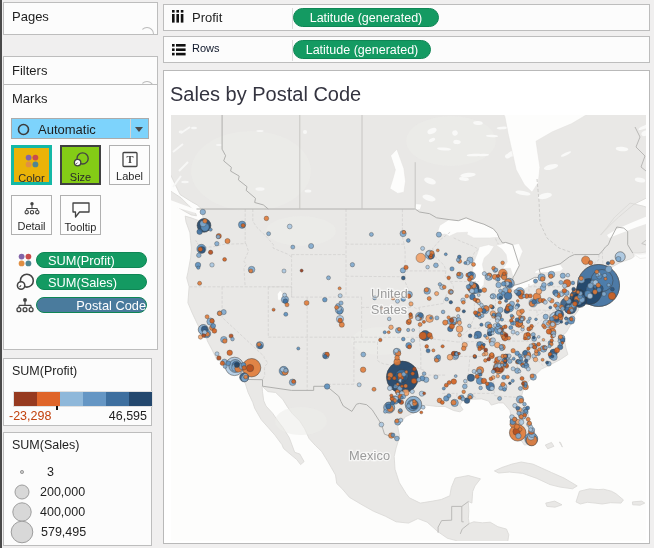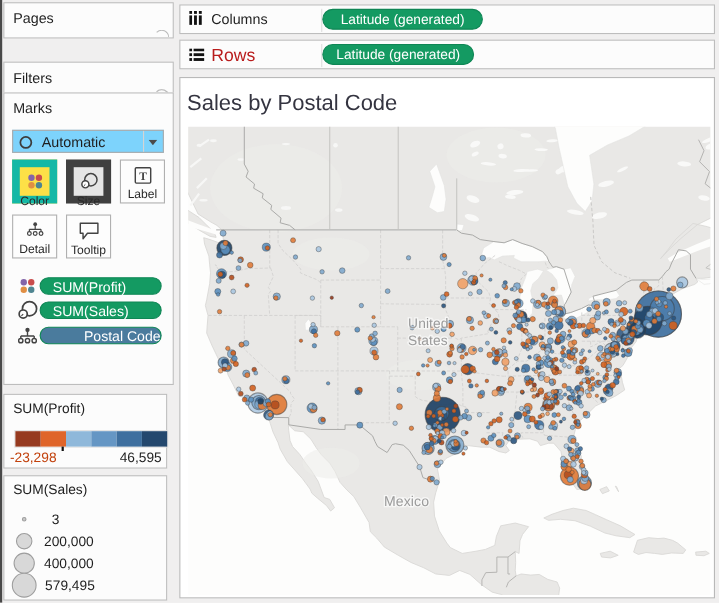--- a/index.html
+++ b/index.html
@@ -26,30 +26,30 @@
   <div class="abs" style="left:7px;top:33px;width:138px;height:21px;background:#7dd3fc;border:1px solid #ababab">
      <svg class="abs" style="left:5px;top:4px" width="13" height="13">
         <circle cx="6.5" cy="6.5" r="5" fill="none" stroke="#3c3c3c" stroke-width="1.6"></circle>
       </svg>
      <span class="abs" style="left:26px;top:3px;font-size:13px;color:#1e1e1e">Automatic</span>
      <div class="abs" style="right:17px;top:0;width:1px;height:19px;background:#d4d4d4"></div>
      <svg class="abs" style="right:5px;top:8px" width="8" height="5">
         <path d="M0 0 L8 0 L4 5 Z" fill="#4a4a4a"></path>
       </svg>
   </div>
-  <div class="abs" style="left:7px;top:60px;width:41px;height:40px;background:#fde047;border:7px solid #14b8a6;text-align:center">
+  <div class="abs" style="left:7px;top:60px;width:41px;height:40px;background:#eab308;border:3px solid #14b8a6;text-align:center">
      <svg width="20" height="20" style="margin-top:3px">
         <circle cx="6.6" cy="6.6" r="2.9" fill="#8365a9"></circle>
         <circle cx="13.4" cy="6.6" r="2.9" fill="#c94c4c"></circle>
         <circle cx="6.6" cy="13.4" r="2.9" fill="#e08f44"></circle>
         <circle cx="13.4" cy="13.4" r="2.9" fill="#4f8591"></circle>
       </svg>
      <div style="font-size:11px;color:#2a2a2a;margin-top:-3px">Color</div>
   </div>
-  <div class="abs" style="left:56px;top:60px;width:41px;height:40px;background:#e5e5e5;border:7px solid #404040;text-align:center">
+  <div class="abs" style="left:56px;top:60px;width:41px;height:40px;background:#84cc16;border:2px solid #404040;text-align:center">
      <svg width="20" height="20" style="margin-top:3px">
         <circle cx="11.6" cy="8.4" r="5.6" fill="none" stroke="#434343" stroke-width="1.35"></circle>
         <circle cx="6.6" cy="12.6" r="3.2" fill="#fff" stroke="#434343" stroke-width="1.35"></circle>
         <path d="M6.6 12.6 L5.2 14.0" stroke="#434343" stroke-width="0.9"></path>
       </svg>
      <div style="font-size:11px;color:#2a2a2a;margin-top:-3px">Size</div>
   </div>
   <div class="abs" style="left:105px;top:60px;width:41px;height:40px;background:#fdfdfd;border:1px solid #b0b0b0;text-align:center">
      <svg width="20" height="20" style="margin-top:3px">
         <rect x="3" y="3.5" width="14" height="14" rx="1" fill="none" stroke="#434343" stroke-width="1.3"></rect>
@@ -123,35 +123,35 @@
 
 <div class="card" style="left:163px;top:4px;width:487px;height:27px;background:#fcfcfc">
   <svg class="abs" style="left:8px;top:5px" width="16" height="17">
     <rect x="0" y="0" width="2.6" height="2.6" fill="#111"></rect>
       <rect x="4.4" y="0" width="2.6" height="2.6" fill="#111"></rect>
       <rect x="8.8" y="0" width="2.6" height="2.6" fill="#111"></rect>
     <rect x="0" y="4" width="2.6" height="8.6" fill="#111"></rect>
       <rect x="4.4" y="4" width="2.6" height="8.6" fill="#111"></rect>
       <rect x="8.8" y="4" width="2.6" height="8.6" fill="#111"></rect>
   </svg>
-  <span class="abs" style="left:28px;top:5px;font-size:13px;color:#1e1e1e">Columns</span>
+  <span class="abs" style="left:28px;top:5px;font-size:13px;color:#1e1e1e">Profit</span>
   <div class="abs" style="left:128px;top:3px;width:1px;height:21px;background:#dcdcdc"></div>
   <div class="pill" style="left:129px;top:3px;width:146px;height:19px;line-height:19px;border-radius:10px;font-size:12.5px">Latitude (generated)</div>
 </div>
 
 <div class="card" style="left:163px;top:36px;width:487px;height:27px;background:#fcfcfc">
   <svg class="abs" style="left:8px;top:7px" width="16" height="15">
     <rect x="0" y="0" width="2.6" height="2.6" fill="#111"></rect>
       <rect x="4" y="0" width="9.6" height="2.6" fill="#111"></rect>
     <rect x="0" y="4.4" width="2.6" height="2.6" fill="#111"></rect>
       <rect x="4" y="4.4" width="9.6" height="2.6" fill="#111"></rect>
     <rect x="0" y="8.8" width="2.6" height="2.6" fill="#111"></rect>
       <rect x="4" y="8.8" width="9.6" height="2.6" fill="#111"></rect>
   </svg>
-  <span class="abs" style="left:28px;top:5px;font-size:16px;color:#b91c1c">Rows</span>
+  <span class="abs" style="left:28px;top:5px;font-size:11px;color:#0f172a">Rows</span>
   <div class="abs" style="left:128px;top:3px;width:1px;height:21px;background:#dcdcdc"></div>
   <div class="pill" style="left:129px;top:3px;width:138px;height:19px;line-height:19px;border-radius:10px;font-size:12.5px">Latitude (generated)</div>
 </div>
 
 <div class="card" style="left:163px;top:70px;width:487px;height:474px;background:#fff;border-color:#b9b9b9">
   <div style="position:absolute;left:6px;top:12px;font-size:20px;color:#343440">Sales by Postal Code</div>
   <div class="abs" style="left:7px;top:44px;width:475px;height:426px;overflow:hidden">
     <svg width="475" height="426" viewBox="170 114 475 426" style="display:block">
         <rect x="170" y="114" width="475" height="426" fill="#fdfdfc"></rect>
         <path d="M151.2 97.2 L155.1 138.9 L169.0 172.6 L179.1 193.6 L190.8 200.9 L196.2 203.9 L201.3 208.6 L202.1 218.0 L202.8 227.8 L199.0 230.1 L200.1 222.6 L196.6 219.2 L190.0 216.8 L184.2 215.1 L185.0 220.9 L188.9 231.8 L189.6 239.7 L190.4 247.0 L189.6 256.9 L186.9 271.5 L185.7 276.8 L188.1 285.8 L187.3 296.1 L186.9 301.8 L191.6 312.9 L197.8 325.9 L201.7 328.3 L205.6 336.6 L206.3 339.8 L211.0 348.7 L216.0 359.1 L223.4 361.0 L230.4 364.8 L233.5 367.1 L237.4 368.5 L242.5 376.9 L244.8 384.2 L247.1 391.5 L251.8 401.5 L253.7 407.3 L260.3 418.8 L266.9 426.2 L273.9 434.1 L280.9 443.6 L282.5 447.4 L287.9 452.1 L295.7 458.5 L299.6 463.6 L303.1 460.6 L298.8 453.0 L293.7 451.3 L288.3 436.7 L281.7 426.2 L277.0 420.1 L271.6 412.2 L265.0 405.0 L262.7 399.7 L261.5 390.6 L261.1 385.2 L266.9 390.6 L274.7 391.5 L281.7 398.3 L286.4 405.9 L291.0 412.2 L298.8 420.1 L303.5 427.5 L308.1 437.5 L314.3 444.4 L320.6 450.4 L326.8 460.6 L334.5 474.0 L335.7 482.4 L341.5 488.2 L348.5 496.4 L361.0 503.8 L372.6 510.3 L384.3 515.2 L395.1 520.8 L407.6 522.1 L416.9 517.6 L426.2 521.2 L436.7 530.5 L446.4 537.3 L454.2 539.3 L460.4 542.5 L473.6 546.5 L479.8 550.5 L486.1 556.0 L503.9 560.0 L506.3 544.1 L507.8 533.7 L505.5 528.1 L496.9 525.7 L489.2 521.2 L481.4 521.8 L472.8 520.8 L468.2 522.5 L467.4 517.6 L467.8 510.3 L467.4 500.5 L470.9 502.1 L471.7 490.6 L474.0 484.9 L479.5 477.8 L467.4 474.5 L454.2 477.0 L450.3 486.5 L448.8 494.8 L440.2 498.5 L431.7 500.1 L419.2 502.1 L408.4 496.8 L405.2 492.7 L398.3 481.5 L394.0 468.2 L393.2 455.5 L395.1 447.0 L398.6 435.8 L396.7 425.4 L404.5 415.7 L413.8 411.3 L417.3 407.3 L424.7 404.1 L436.3 405.5 L444.1 405.5 L452.6 409.5 L458.9 410.8 L462.0 408.6 L458.9 404.1 L462.7 397.9 L469.7 398.3 L480.6 397.9 L487.6 400.1 L490.3 404.1 L497.7 401.9 L502.4 401.9 L509.0 409.5 L510.5 417.5 L511.3 420.5 L513.6 428.9 L517.1 432.8 L518.7 437.5 L523.4 444.0 L527.6 443.6 L531.1 438.8 L531.5 431.9 L529.2 423.6 L527.2 416.1 L527.6 413.9 L524.1 407.7 L520.6 395.2 L523.4 384.2 L531.9 376.4 L540.4 368.1 L548.2 364.3 L559.1 358.7 L566.9 353.5 L564.9 346.8 L563.0 336.6 L560.6 335.2 L565.3 331.3 L570.4 322.4 L571.5 316.9 L577.4 309.4 L578.5 301.8 L580.5 297.7 L593.3 296.1 L594.8 293.0 L598.7 291.5 L604.2 289.9 L609.6 288.4 L609.6 285.2 L605.3 286.3 L602.2 282.6 L603.4 276.8 L603.8 274.2 L608.0 268.3 L612.7 265.1 L619.7 261.3 L630.6 257.5 L633.3 255.3 L631.7 252.0 L638.3 252.0 L646.1 250.9 L653.9 247.0 L650.0 244.2 L653.1 241.4 L664.0 243.7 L671.8 242.5 L679.5 248.1 L687.3 242.5 L676.4 231.2 L656.2 222.1 L646.9 219.7 L654.7 209.2 L642.2 205.1 L629.0 202.1 L613.5 216.3 L605.7 226.7 L599.5 234.1 L608.8 224.4 L617.4 216.3 L632.9 203.3 L652.3 193.6 L679.5 193.6 L687.3 183.8 L687.3 89.9 L151.2 89.9 Z" fill="#e9e8e6" stroke="#d9d8d6" stroke-width="0.8"></path>

